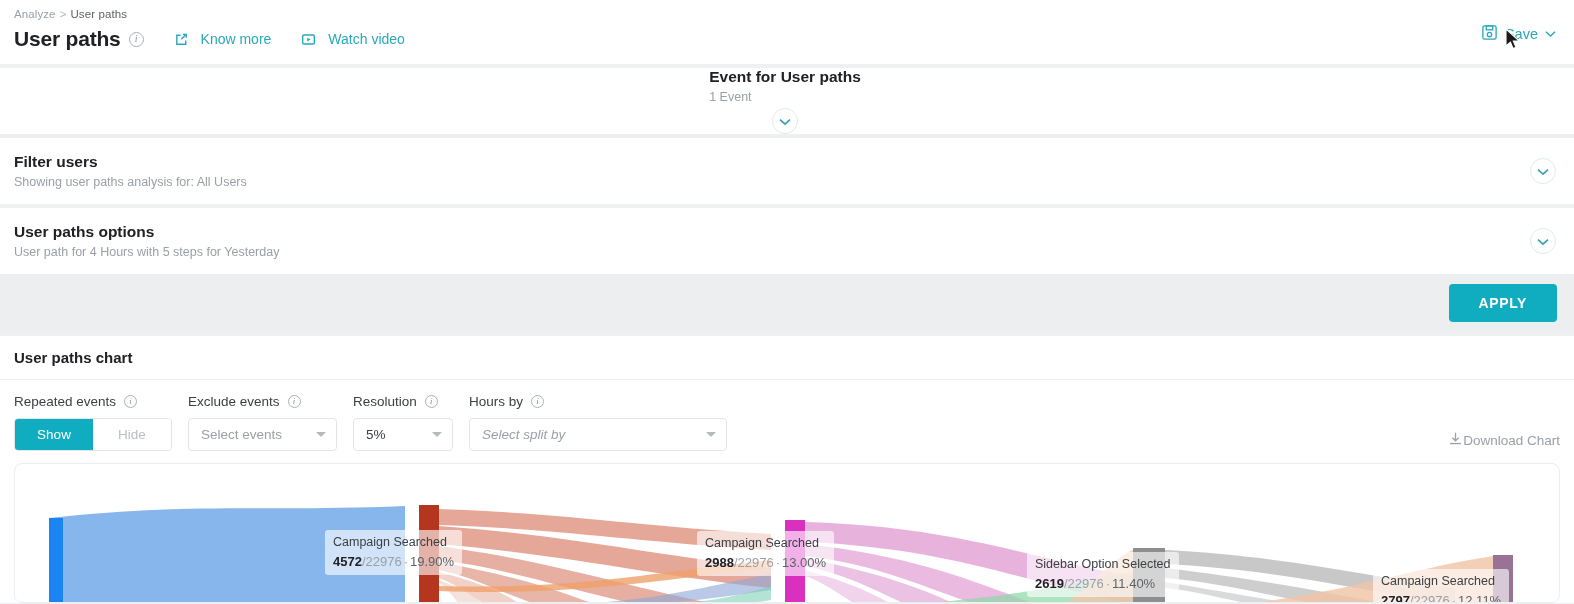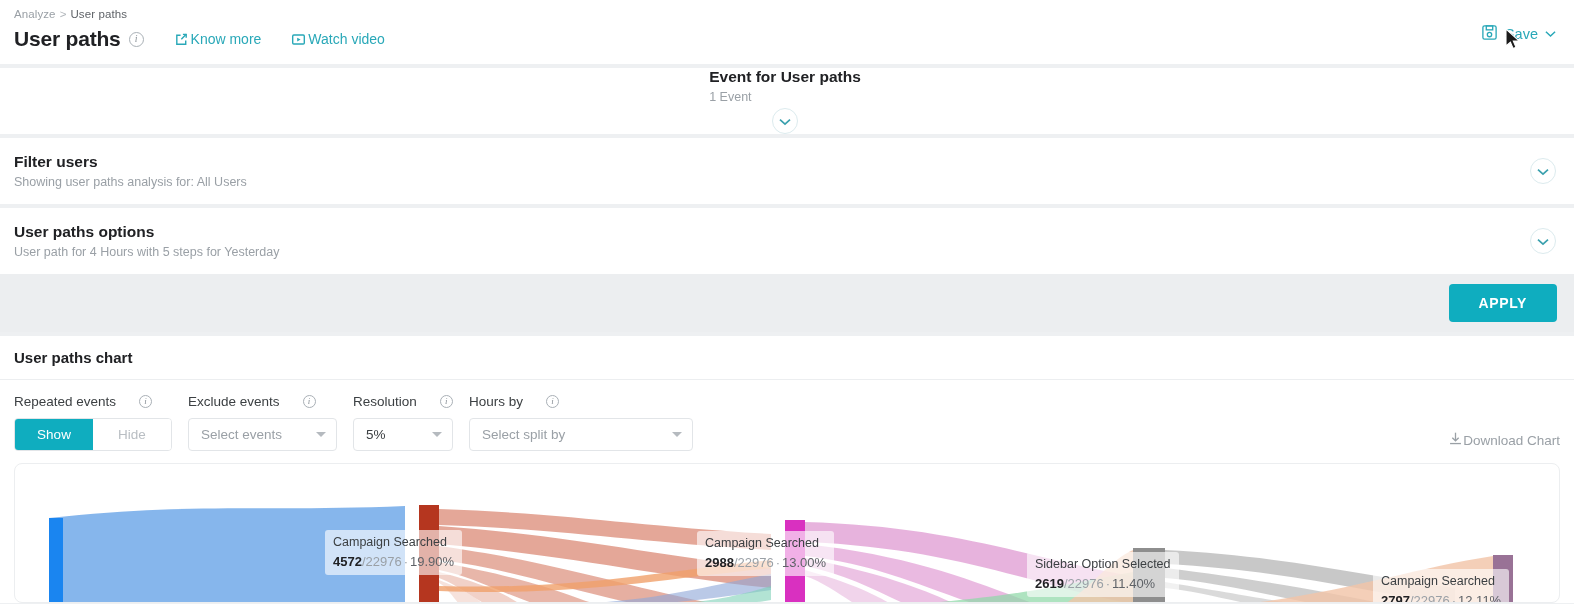--- a/index.html
+++ b/index.html
@@ -24,21 +24,21 @@
   .title-row { display: flex; align-items: center; margin-top: 7px; }
   .page-title { font-size: 21px; font-weight: 700; color: #202124; letter-spacing: -.2px; }
   .info-icon {
     width: 15px; height: 15px; border-radius: 50%;
     border: 1.3px solid #a9b0b6; color: #8b9298;
     font-size: 10px; font-style: italic; font-family: "Liberation Serif", serif;
     display: inline-flex; align-items: center; justify-content: center;
     margin-left: 8px; line-height: 1;
   }
   .hlink {
-    display: inline-flex; align-items: center; gap: 2px;
+    display: inline-flex; align-items: center; gap: 12px;
     color: #29a8b8; font-size: 14px; margin-left: 30px; cursor: pointer;
   }
   .hlink svg { display: block; }
   .save-area {
     position: absolute; right: 18px; top: 24px;
     display: flex; align-items: center; gap: 7px;
     color: #29a8b8; font-size: 14.5px; cursor: pointer;
   }
   .chev-small { font-size: 11px; color: #29a8b8; }
 
@@ -78,21 +78,21 @@
   
   .chart-panel { background: #ffffff; margin-top: 4px; }
   .chart-head {
     height: 44px; display: flex; align-items: center;
     padding: 0 14px; border-bottom: 1px solid #eceef0;
     font-size: 15px; font-weight: 700; color: #202124;
   }
   .controls { display: flex; align-items: flex-end; padding: 14px 14px 0 14px; position: relative; }
   .ctl { margin-right: 16px; }
   .ctl-label {
-    display: flex; align-items: center; gap: 23px;
+    display: flex; align-items: center; gap: 8px;
     font-size: 13.5px; color: #3c4043; margin-bottom: 9px; text-align: center;
   }
   .info-icon.sm {
     width: 13px; height: 13px; border-width: 1.1px; font-size: 9px; margin-left: 0;
   }
   .toggle {
     display: flex; border: 1px solid #e2e5e8; border-radius: 4px; overflow: hidden;
     width: 158px; height: 33px;
   }
   .toggle div {
@@ -101,21 +101,21 @@
   }
   .toggle .on { background: #0fadbf; color: #fff; }
   .toggle .off { background: #fff; color: #b9bec3; }
   .select {
     height: 33px; border: 1px solid #e2e5e8; border-radius: 4px; background: #fff;
     display: flex; align-items: center; justify-content: space-between;
     padding: 0 10px 0 12px; font-size: 13.5px; color: #9aa0a6; cursor: pointer;
   }
   .select.w-events { width: 149px; }
   .select.w-res { width: 100px; color: #3c4043; }
-  .select.w-split { width: 224px; }
+  .select.w-split { width: 258px; font-style: italic; }
   .caret { width: 0; height: 0; border-left: 5px solid transparent; border-right: 5px solid transparent; border-top: 5px solid #b5babf; }
   .download {
     position: absolute; right: 14px; bottom: 2px;
     display: flex; align-items: center; 
     color: #9aa0a6; font-size: 13.5px; cursor: pointer;
   }
 
   
   .sankey-wrap {
     margin: 12px 14px 0 14px;

